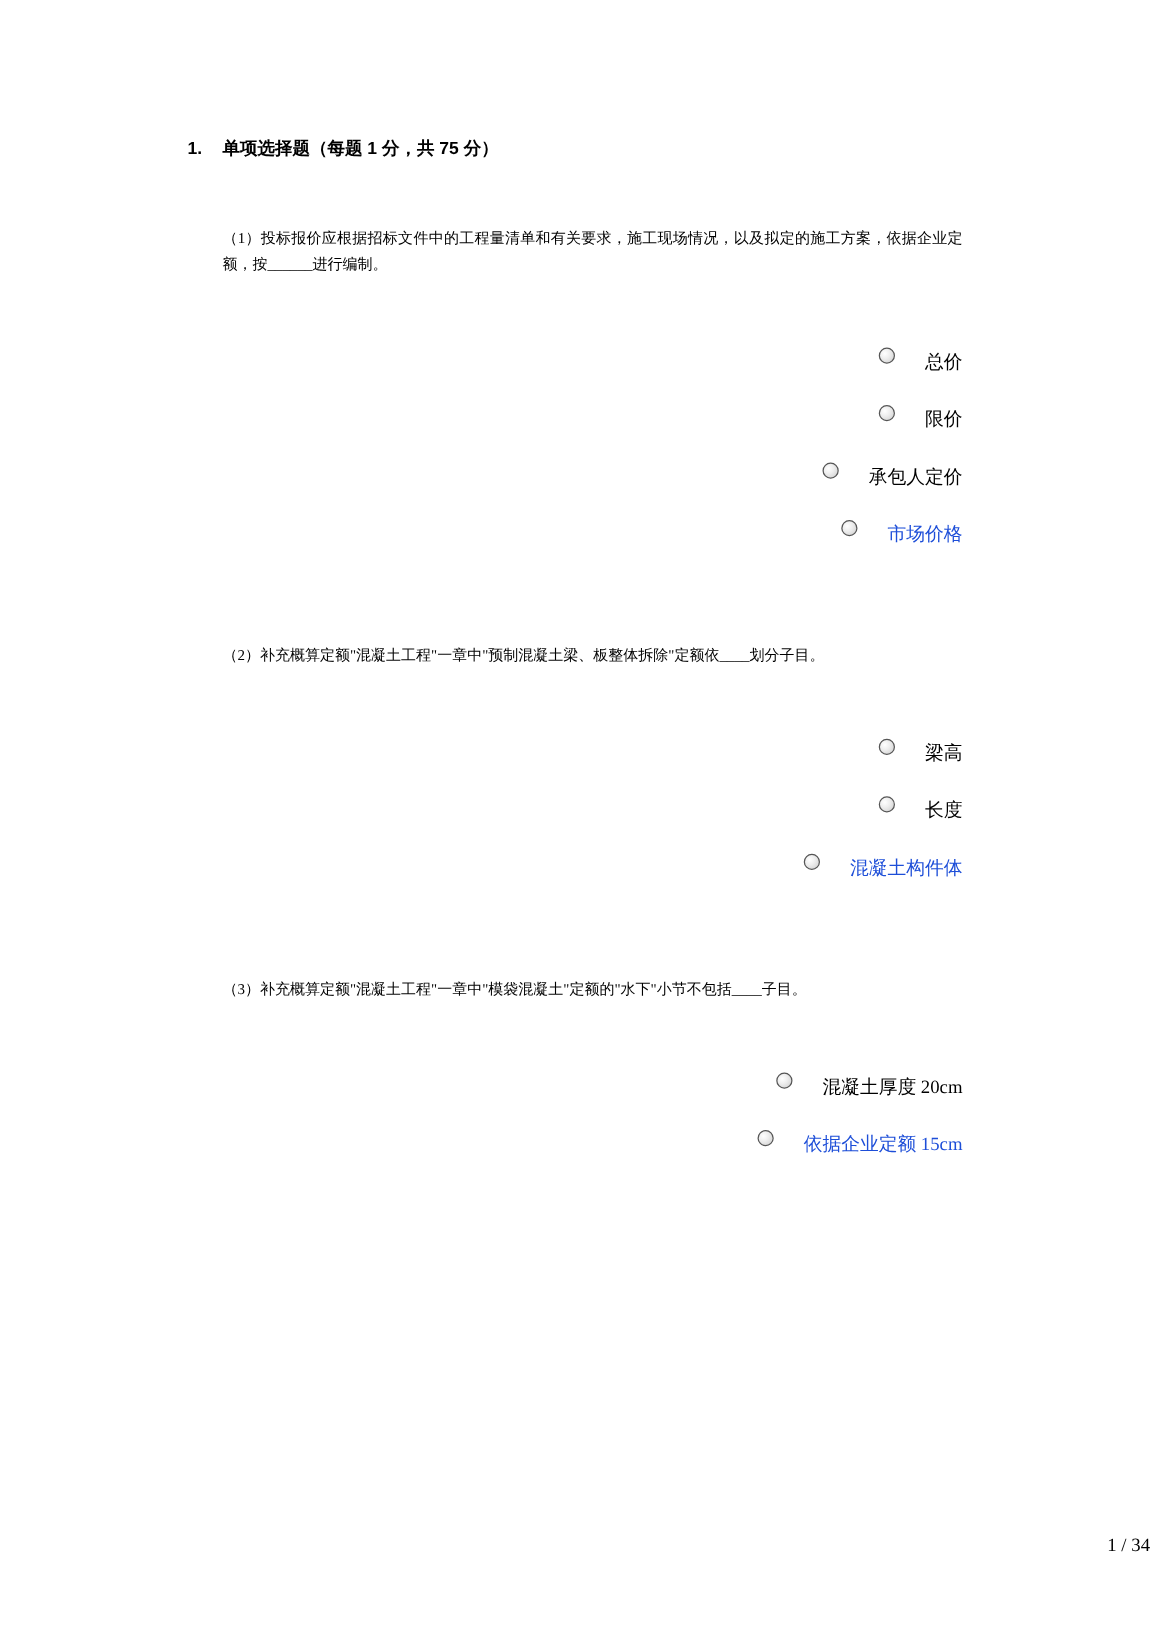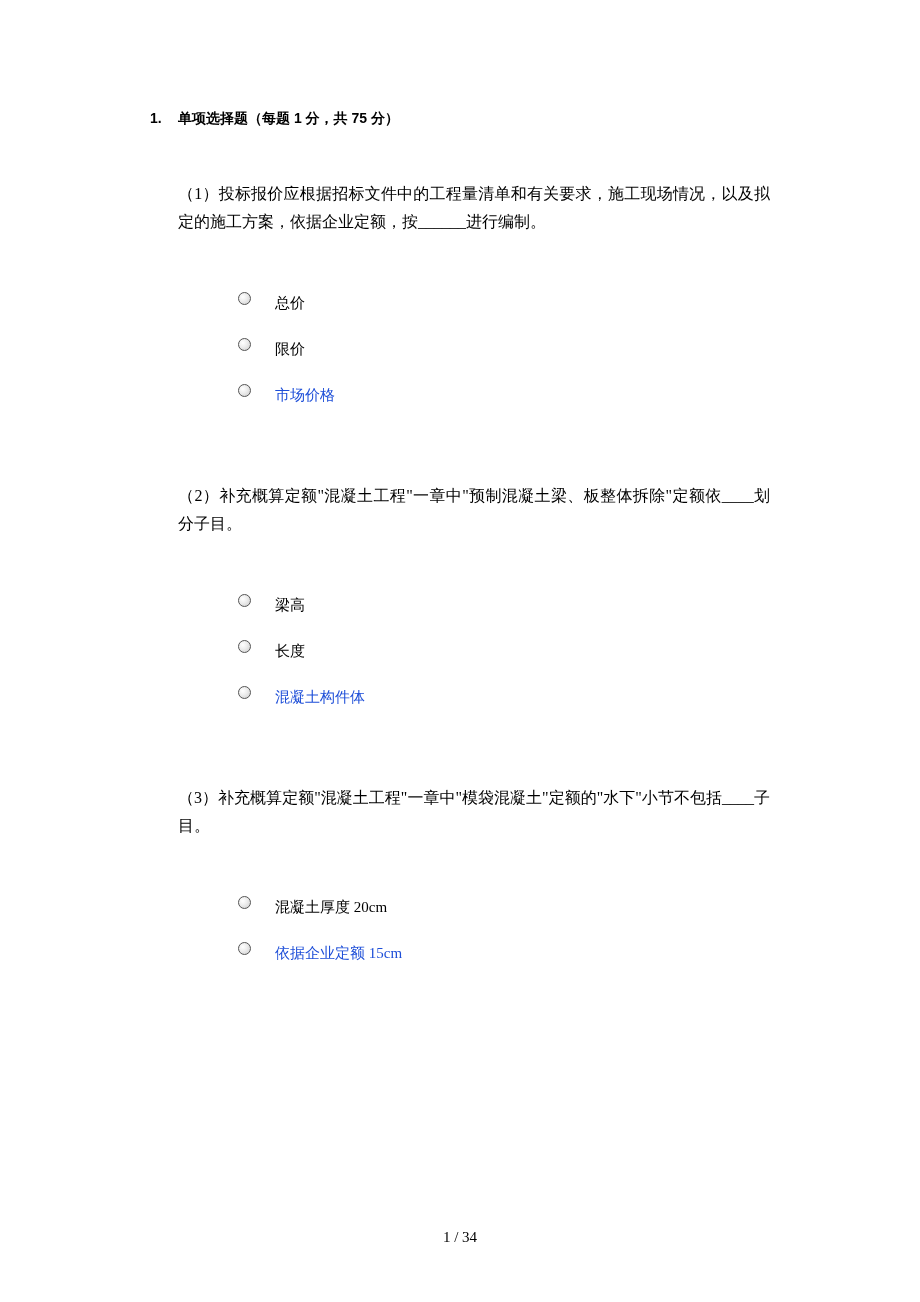--- a/index.html
+++ b/index.html
@@ -27,35 +27,36 @@
       font-size: 14px;
       font-weight: bold;
       margin-left: 0px;
       margin-bottom: 52px;
     }
     .section-num {
       display: inline-block;
       width: 28px;
     }
     .question {
-      font-size: 16px;
+      font-size: 12px;
       line-height: 1.75;
       margin-left: 28px;
       margin-bottom: 50px;
       text-align: justify;
     }
     .options {
       margin-left: 88px;
       margin-bottom: 80px;
     }
     .option-row {
       display: flex;
       align-items: center;
       margin-bottom: 22px;
       height: 24px;
+      justify-content: flex-end;
     }
     .radio {
       width: 13px;
       height: 13px;
       border: 1.5px solid #555;
       border-radius: 50%;
       background: radial-gradient(circle at 35% 35%, #fff 0%, #eee 40%, #ccc 100%);
       margin-right: 24px;
       flex-shrink: 0;
     }
@@ -63,21 +64,21 @@
       font-size: 15px;
       position: relative;
       top: 5px;
     }
     .option-correct { color: #1d4ed8; }
     .footer {
       position: absolute;
       bottom: 56px;
       left: 0;
       right: 0;
-      text-align: center;
+      text-align: right;
       font-size: 15px;
     }
   </style>
 </head>
 <body>
 
 <div class="page">
 
   <div class="section-header">
     <span class="section-num">1.</span><span>单项选择题（每题 1 分，共 75 分）</span>
@@ -85,20 +86,24 @@
 
   <div class="question">（1）投标报价应根据招标文件中的工程量清单和有关要求，施工现场情况，以及拟定的施工方案，依据企业定额，按______进行编制。</div>
   <div class="options">
     <div class="option-row">
       <span class="radio"></span>
       <span class="option-label">总价</span>
     </div>
     <div class="option-row">
       <span class="radio"></span>
       <span class="option-label">限价</span>
+    </div>
+    <div class="option-row">
+      <span class="radio"></span>
+      <span class="option-label">承包人定价</span>
     </div>
     <div class="option-row">
       <span class="radio"></span>
       <span class="option-label option-correct">市场价格</span>
     </div>
   </div>
 
   <div class="question">（2）补充概算定额"混凝土工程"一章中"预制混凝土梁、板整体拆除"定额依____划分子目。</div>
   <div class="options">
     <div class="option-row">

